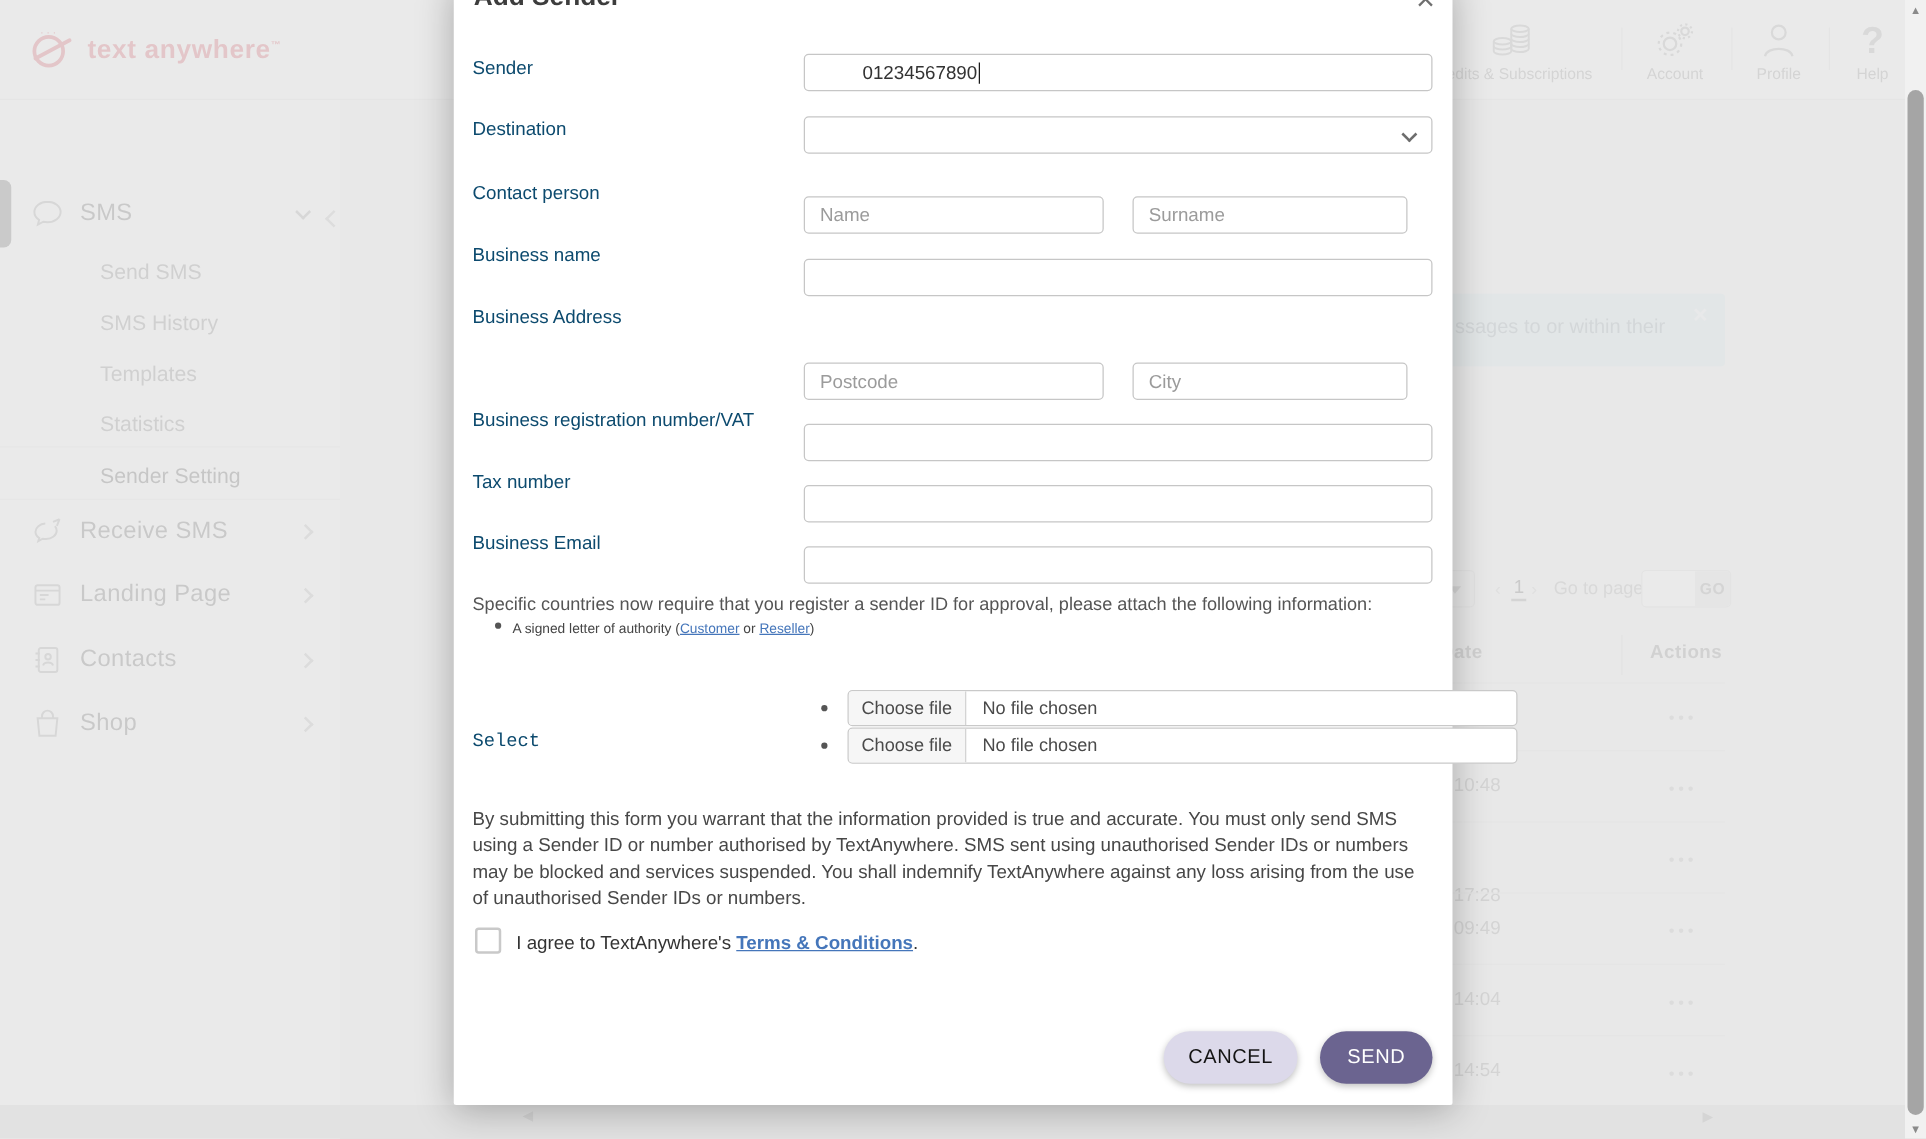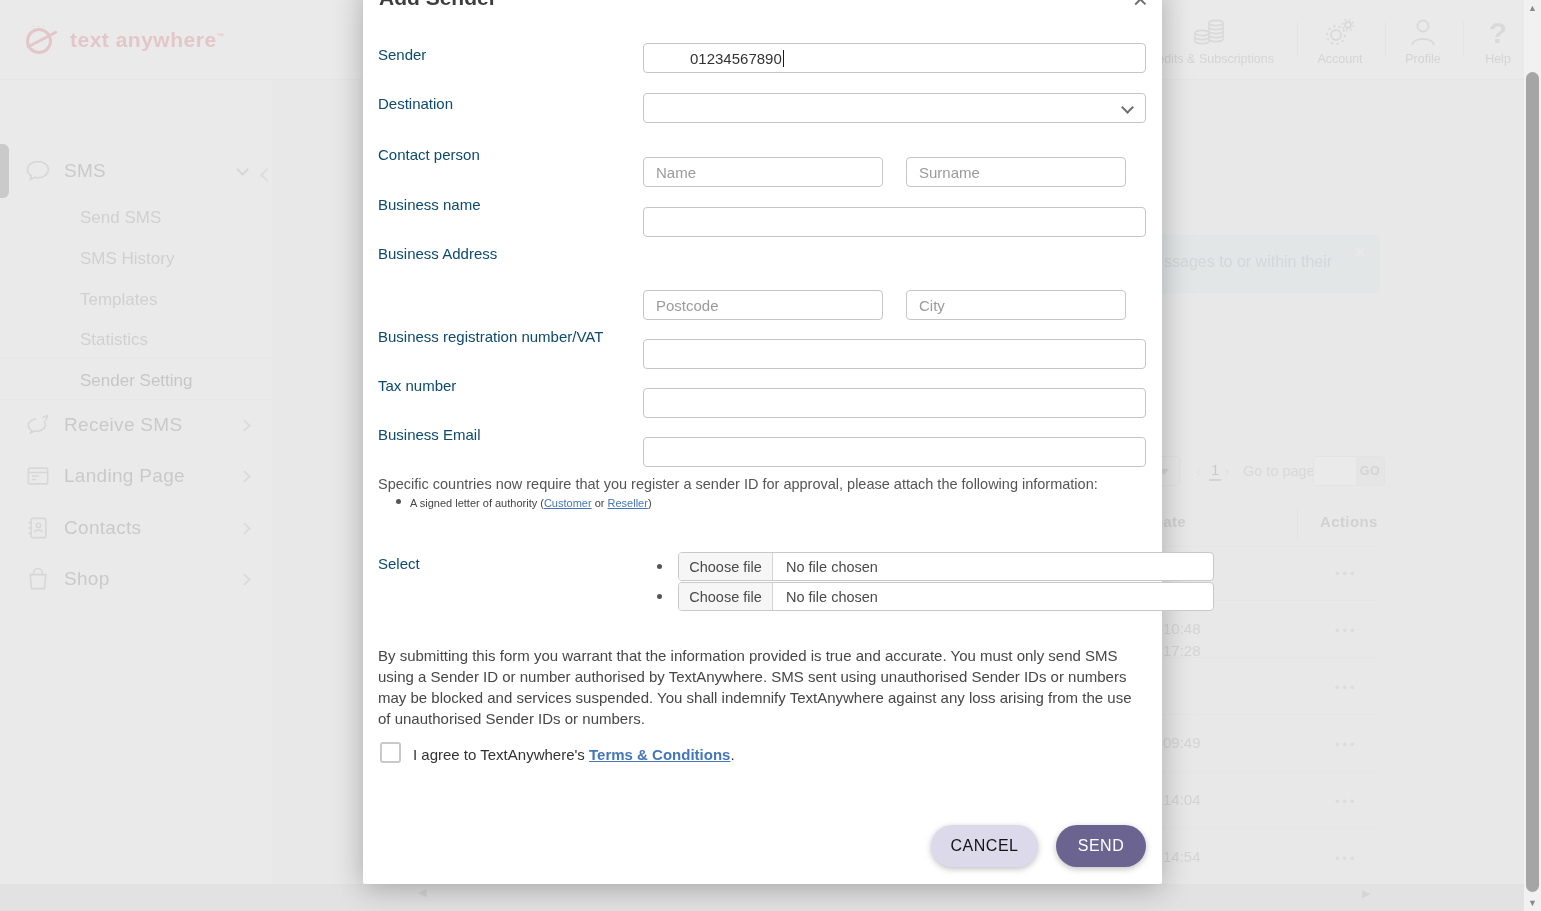--- a/index.html
+++ b/index.html
@@ -251,21 +251,21 @@
       <div class="row-sep" style="top:546px;"></div>
 
       <span class="row-time" style="top:563px;">08:31</span>
       <span class="row-dots" style="top:566px;">•••</span>
       <div class="row-sep" style="top:600px;"></div>
 
       <span class="row-time" style="top:620px;">10:48</span>
       <span class="row-dots" style="top:623px;">•••</span>
       <div class="row-sep" style="top:657px;"></div>
 
-      <span class="row-time" style="top:642px;">17:28</span>
+      <span class="row-time" style="top:708px;">17:28</span>
       <span class="row-dots" style="top:680px;">•••</span>
       <div class="row-sep" style="top:714px;"></div>
 
       <span class="row-time" style="top:734px;">09:49</span>
       <span class="row-dots" style="top:737px;">•••</span>
       <div class="row-sep" style="top:771px;"></div>
 
       <span class="row-time" style="top:791px;">14:04</span>
       <span class="row-dots" style="top:794px;">•••</span>
       <div class="row-sep" style="top:828px;"></div>
@@ -314,21 +314,21 @@
     <input class="t-input w-full" style="top: 390px;">
 
     <div class="f-label" style="top:442px;">Business Email</div>
     <input class="t-input w-full" style="top: 439px;">
 
     <div class="note">Specific countries now require that you register a sender ID for approval, please attach the following information:</div>
     <div class="bullet-row" style="top:513px;">
       <span class="bullet-dot"></span><span>A signed letter of authority (</span><a class="link">Customer</a><span> or </span><a class="link">Reseller</a><span>)</span>
     </div>
 
-    <div class="f-label" style="top:571px;">Select</div>
+    <div class="f-label" style="top:601px;font-family:Liberation Mono, monospace;">Select</div>
     <span class="file-bullet" style="top:580px;"></span>
     <div class="file-box" style="top:568px;">
       <span class="file-btn">Choose file</span>
       <span class="file-status">No file chosen</span>
     </div>
     <span class="file-bullet" style="top:610px;"></span>
     <div class="file-box" style="top:598px;">
       <span class="file-btn">Choose file</span>
       <span class="file-status">No file chosen</span>
     </div>

